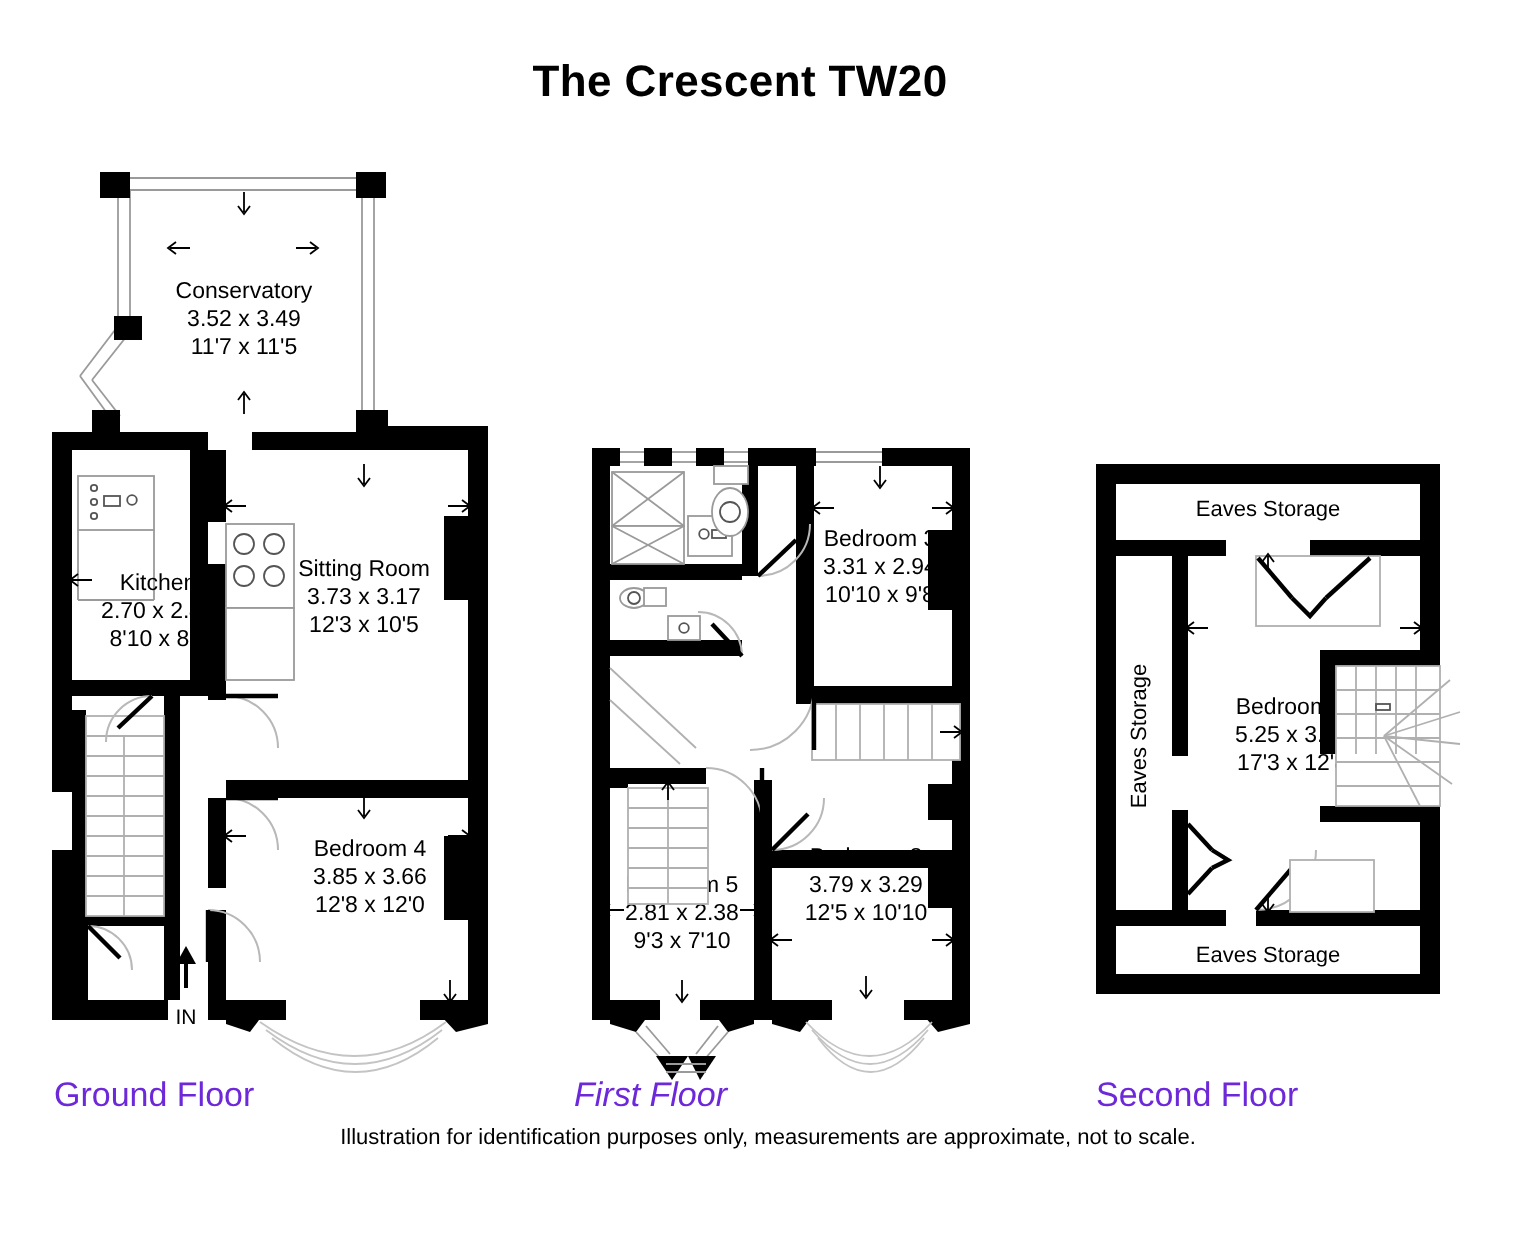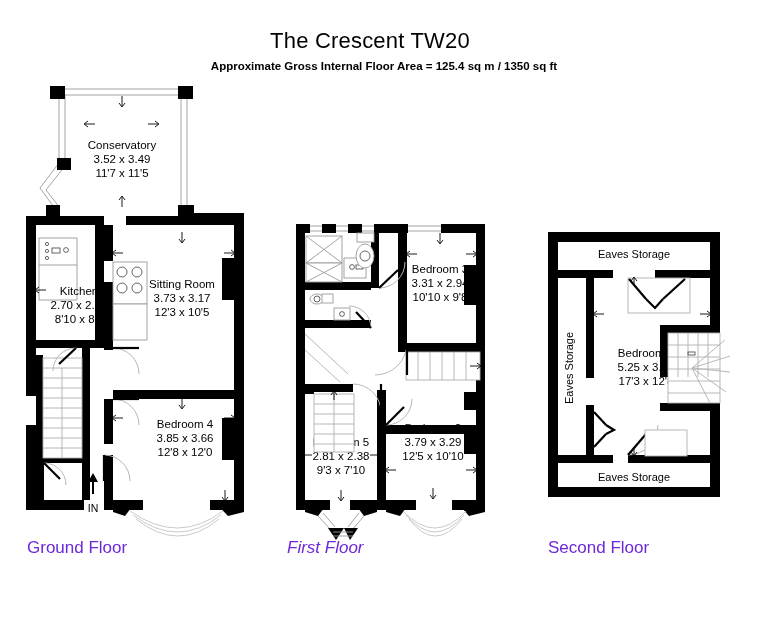--- a/index.html
+++ b/index.html
@@ -20,21 +20,21 @@
     width: 768px;
     height: 618px;
   }
   .title {
     position: absolute;
     left: 0;
     top: 28px;
     width: 740px;
     text-align: center;
     font-size: 22px;
-    font-weight: 400;
+    font-weight: 700;
     letter-spacing: 0.2px;
     color: #000;
   }
   .subtitle {
     position: absolute;
     left: 0;
     top: 60px;
     width: 768px;
     text-align: center;
     font-size: 11.5px;
@@ -101,21 +101,20 @@
   .stair-box { stroke: #b0b0b0; stroke-width: 0.9; fill: #ffffff; }
   .dimarrow { stroke: #000; stroke-width: 0.9; fill: none; }
   .bay-line { stroke: #c4c4c4; stroke-width: 0.9; fill: none; }
 </style>
 </head>
 <body>
 
 <div id="page">
 
   <div class="title">The Crescent TW20</div>
-  <div class="subtitle">Approximate Gross Internal Floor Area  = 125.4 sq m  / 1350 sq ft</div>
 
   <svg class="plan" viewBox="0 0 768 618">
 
     <g>
 
       <g>
 
         <line class="glassline" x1="57" y1="89" x2="188" y2="89"></line>
         <line class="glassline" x1="57" y1="95" x2="188" y2="95"></line>
 
@@ -501,13 +500,14 @@
         <path class="dimarrow" d="M634 286 L634 278 M631 281 L634 277 L637 281"></path>
         <path class="dimarrow" d="M634 447 L634 455 M631 452 L634 456 L637 452"></path>
       </g>
     </g>
   </svg>
 
   <div class="floor-label" style="left:27px; top:538px;">Ground Floor</div>
   <div class="floor-label" style="left:287px; top:538px;font-style:italic;">First Floor</div>
   <div class="floor-label" style="left:548px; top:538px;">Second Floor</div>
 
+  <div class="footer">Illustration for identification purposes only, measurements are approximate, not to scale.</div>
 </div>
 
 </body></html>

